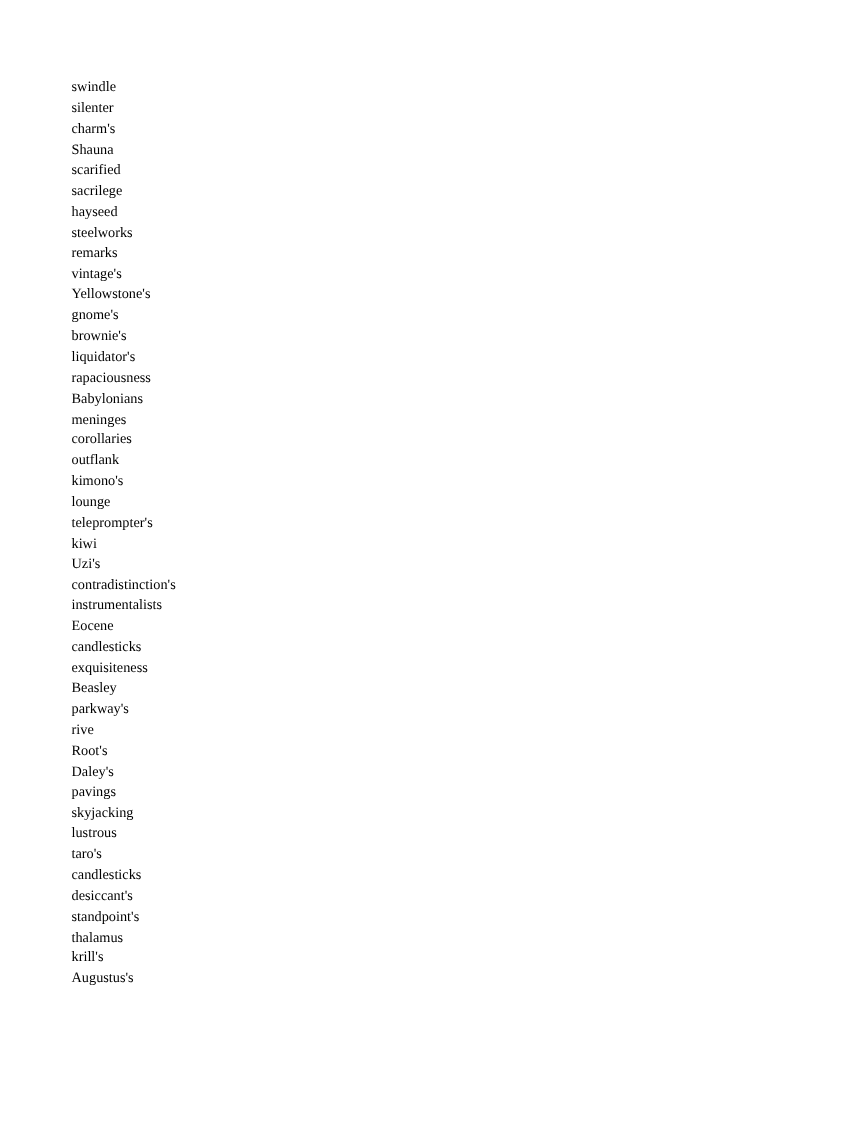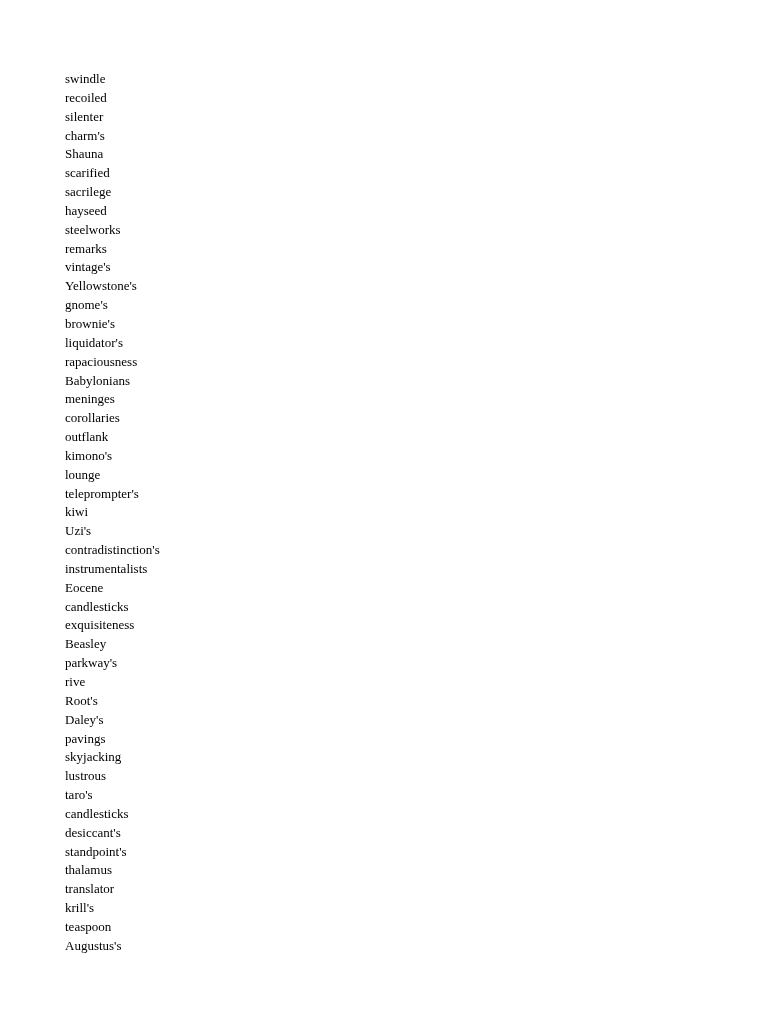--- a/index.html
+++ b/index.html
@@ -24,21 +24,20 @@
     .word-item {
       display: block;
       font-family: Liberation Serif, serif;
     }
   </style>
 </head>
 <body>
 
 <div class="word-list">
     <span class="word-item">swindle</span>
-    <span class="word-item">recoiled</span>
     <span class="word-item">silenter</span>
     <span class="word-item">charm's</span>
     <span class="word-item">Shauna</span>
     <span class="word-item">scarified</span>
     <span class="word-item">sacrilege</span>
     <span class="word-item">hayseed</span>
     <span class="word-item">steelworks</span>
     <span class="word-item">remarks</span>
     <span class="word-item">vintage's</span>
     <span class="word-item">Yellowstone's</span>
@@ -66,17 +65,15 @@
     <span class="word-item">Root's</span>
     <span class="word-item">Daley's</span>
     <span class="word-item">pavings</span>
     <span class="word-item">skyjacking</span>
     <span class="word-item">lustrous</span>
     <span class="word-item">taro's</span>
     <span class="word-item">candlesticks</span>
     <span class="word-item">desiccant's</span>
     <span class="word-item">standpoint's</span>
     <span class="word-item">thalamus</span>
-    <span class="word-item">translator</span>
     <span class="word-item">krill's</span>
-    <span class="word-item">teaspoon</span>
     <span class="word-item">Augustus's</span>
   </div>
 
 </body></html>

